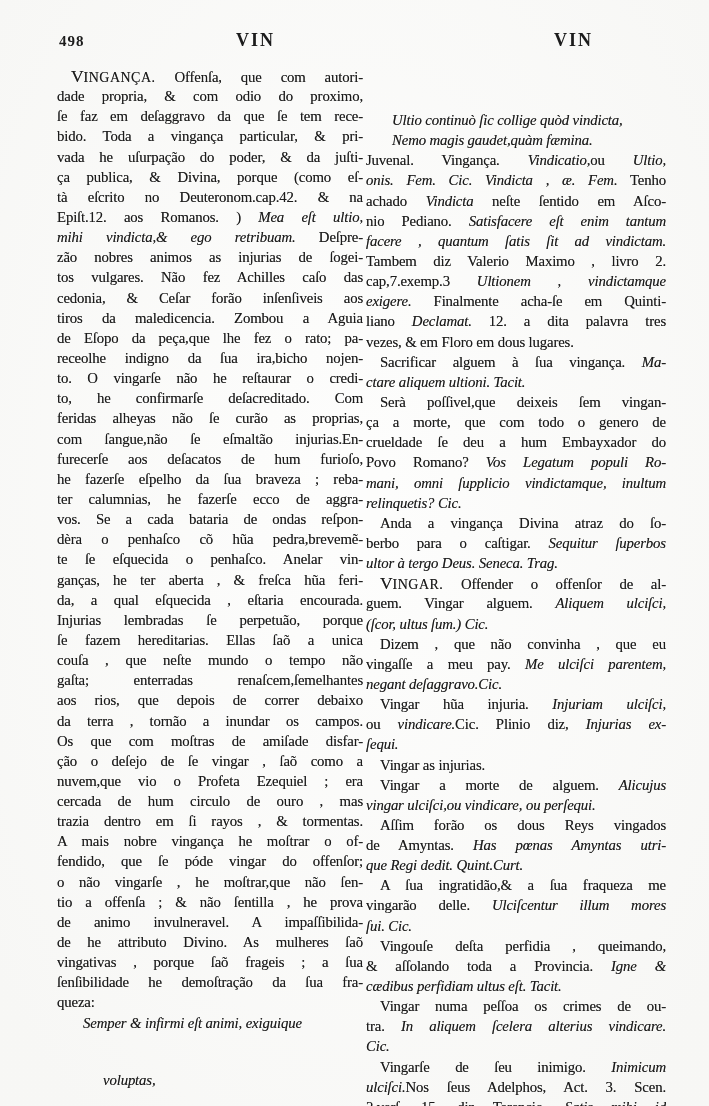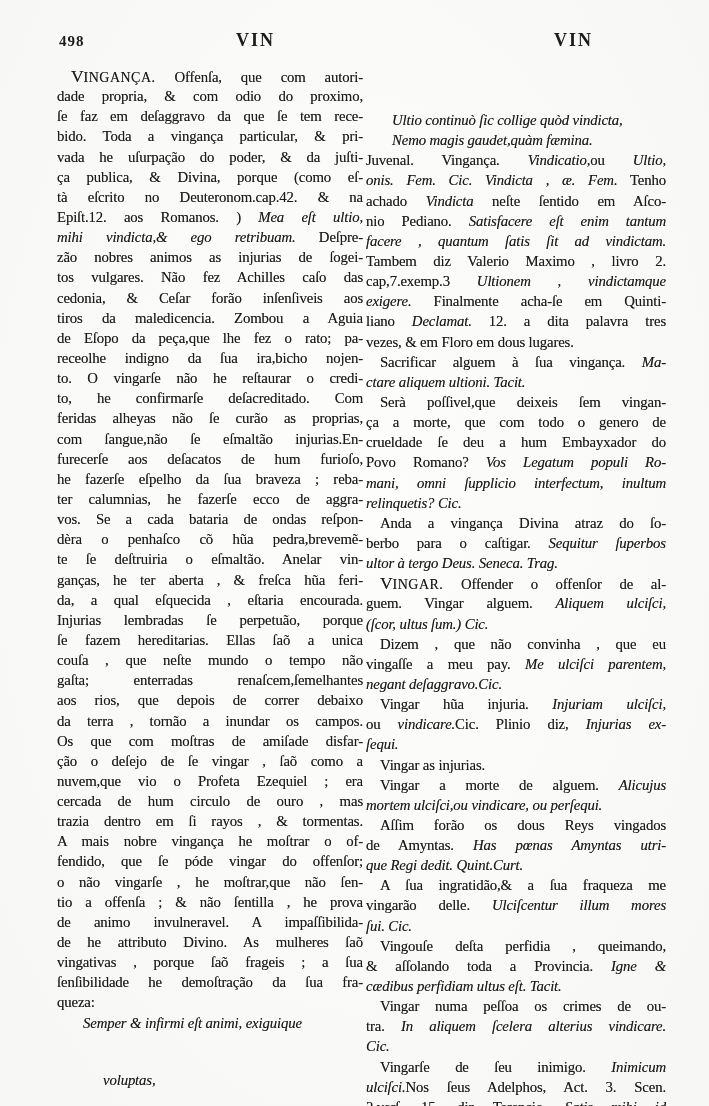--- a/index.html
+++ b/index.html
@@ -75,21 +75,21 @@
       <div class="line"><span class="s-r">receolhe indigno da ſua ira,bicho nojen-</span></div>
       <div class="line"><span class="s-r">to. O vingarſe não he reſtaurar o credi-</span></div>
       <div class="line"><span class="s-r">to, he confirmarſe deſacreditado. Com</span></div>
       <div class="line"><span class="s-r">feridas alheyas não ſe curão as proprias,</span></div>
       <div class="line"><span class="s-r">com ſangue,não ſe eſmaltão injurias.En-</span></div>
       <div class="line"><span class="s-r">furecerſe aos deſacatos de hum furioſo,</span></div>
       <div class="line"><span class="s-r">he fazerſe eſpelho da ſua braveza ; reba-</span></div>
       <div class="line"><span class="s-r">ter calumnias, he fazerſe ecco de aggra-</span></div>
       <div class="line"><span class="s-r">vos. Se a cada bataria de ondas reſpon-</span></div>
       <div class="line"><span class="s-r">dèra o penhaſco cõ hũa pedra,brevemẽ-</span></div>
-      <div class="line"><span class="s-r">te ſe deſtruiria o eſmaltão. Anelar vin-</span></div>
+      <div class="line"><span class="s-r">te ſe eſquecida o penhaſco. Anelar vin-</span></div>
       <div class="line"><span class="s-r">ganças, he ter aberta , &amp; freſca hũa feri-</span></div>
       <div class="line"><span class="s-r">da, a qual eſquecida , eſtaria encourada.</span></div>
       <div class="line"><span class="s-r">Injurias lembradas ſe perpetuão, porque</span></div>
       <div class="line"><span class="s-r">ſe fazem hereditarias. Ellas ſaõ a unica</span></div>
       <div class="line"><span class="s-r">couſa , que neſte mundo o tempo não</span></div>
       <div class="line"><span class="s-r">gaſta; enterradas renaſcem,ſemelhantes</span></div>
       <div class="line"><span class="s-r">aos rios, que depois de correr debaixo</span></div>
       <div class="line"><span class="s-r">da terra , tornão a inundar os campos.</span></div>
       <div class="line"><span class="s-r">Os que com moſtras de amiſade disfar-</span></div>
       <div class="line"><span class="s-r">ção o deſejo de ſe vingar , ſaõ como a</span></div>
@@ -120,37 +120,37 @@
       <div class="line"><span class="s-r">cap,7.exemp.3 </span><span class="s-i">Ultionem , vindictamque</span></div>
       <div class="line"><span class="s-i">exigere.</span><span class="s-r"> Finalmente acha-ſe em Quinti-</span></div>
       <div class="line"><span class="s-r">liano </span><span class="s-i">Declamat.</span><span class="s-r"> 12. a dita palavra tres</span></div>
       <div class="line end"><span class="s-r">vezes, &amp; em Floro em dous lugares.</span></div>
       <div class="line ind1"><span class="s-r">Sacrificar alguem à ſua vingança. </span><span class="s-i">Ma-</span></div>
       <div class="line end"><span class="s-i">ctare aliquem ultioni. Tacit.</span></div>
       <div class="line ind1"><span class="s-r">Serà poſſivel,que deixeis ſem vingan-</span></div>
       <div class="line"><span class="s-r">ça a morte, que com todo o genero de</span></div>
       <div class="line"><span class="s-r">crueldade ſe deu a hum Embayxador do</span></div>
       <div class="line"><span class="s-r">Povo Romano? </span><span class="s-i">Vos Legatum populi Ro-</span></div>
-      <div class="line"><span class="s-i">mani, omni ſupplicio interfectum, inultum</span></div>
+      <div class="line"><span class="s-i">mani, omni ſupplicio vindictamque, inultum</span></div>
       <div class="line end"><span class="s-i">relinquetis? Cic.</span></div>
       <div class="line ind1"><span class="s-r">Anda a vingança Divina atraz do ſo-</span></div>
       <div class="line"><span class="s-r">berbo para o caſtigar. </span><span class="s-i">Sequitur ſuperbos</span></div>
       <div class="line end"><span class="s-i">ultor à tergo Deus. Seneca. Trag.</span></div>
       <div class="line ind1"><span class="s-cap">V</span><span class="s-sc">INGAR.</span><span class="s-r"> Offender o offenſor de al-</span></div>
       <div class="line"><span class="s-r">guem. Vingar alguem. </span><span class="s-i">Aliquem ulciſci,</span></div>
       <div class="line end"><span class="s-i">(ſcor, ultus ſum.) Cic.</span></div>
       <div class="line ind1"><span class="s-r">Dizem , que não convinha , que eu</span></div>
       <div class="line"><span class="s-r">vingaſſe a meu pay. </span><span class="s-i">Me ulciſci parentem,</span></div>
       <div class="line end"><span class="s-i">negant deſaggravo.Cic.</span></div>
       <div class="line ind1"><span class="s-r">Vingar hũa injuria. </span><span class="s-i">Injuriam ulciſci,</span></div>
       <div class="line"><span class="s-r">ou </span><span class="s-i">vindicare.</span><span class="s-r">Cic. Plinio diz, </span><span class="s-i">Injurias ex-</span></div>
       <div class="line end"><span class="s-i">ſequi.</span></div>
       <div class="line ind1 end"><span class="s-r">Vingar as injurias.</span></div>
       <div class="line ind1"><span class="s-r">Vingar a morte de alguem. </span><span class="s-i">Alicujus</span></div>
-      <div class="line end"><span class="s-i">mortem ulciſci,ou vindicare, ou perſequi.</span></div>
+      <div class="line end"><span class="s-i">vingar ulciſci,ou vindicare, ou perſequi.</span></div>
       <div class="line ind1"><span class="s-r">Aſſim forão os dous Reys vingados</span></div>
       <div class="line"><span class="s-r">de Amyntas. </span><span class="s-i">Has pœnas Amyntas utri-</span></div>
       <div class="line end"><span class="s-i">que Regi dedit. Quint.Curt.</span></div>
       <div class="line ind1"><span class="s-r">A ſua ingratidão,&amp; a ſua fraqueza me</span></div>
       <div class="line"><span class="s-r">vingarão delle. </span><span class="s-i">Ulciſcentur illum mores</span></div>
       <div class="line end"><span class="s-i">ſui. Cic.</span></div>
       <div class="line ind1"><span class="s-r">Vingouſe deſta perfidia , queimando,</span></div>
       <div class="line"><span class="s-r">&amp; aſſolando toda a Provincia. </span><span class="s-i">Igne &amp;</span></div>
       <div class="line end"><span class="s-i">cædibus perfidiam ultus eſt. Tacit.</span></div>
       <div class="line ind1"><span class="s-r">Vingar numa peſſoa os crimes de ou-</span></div>

